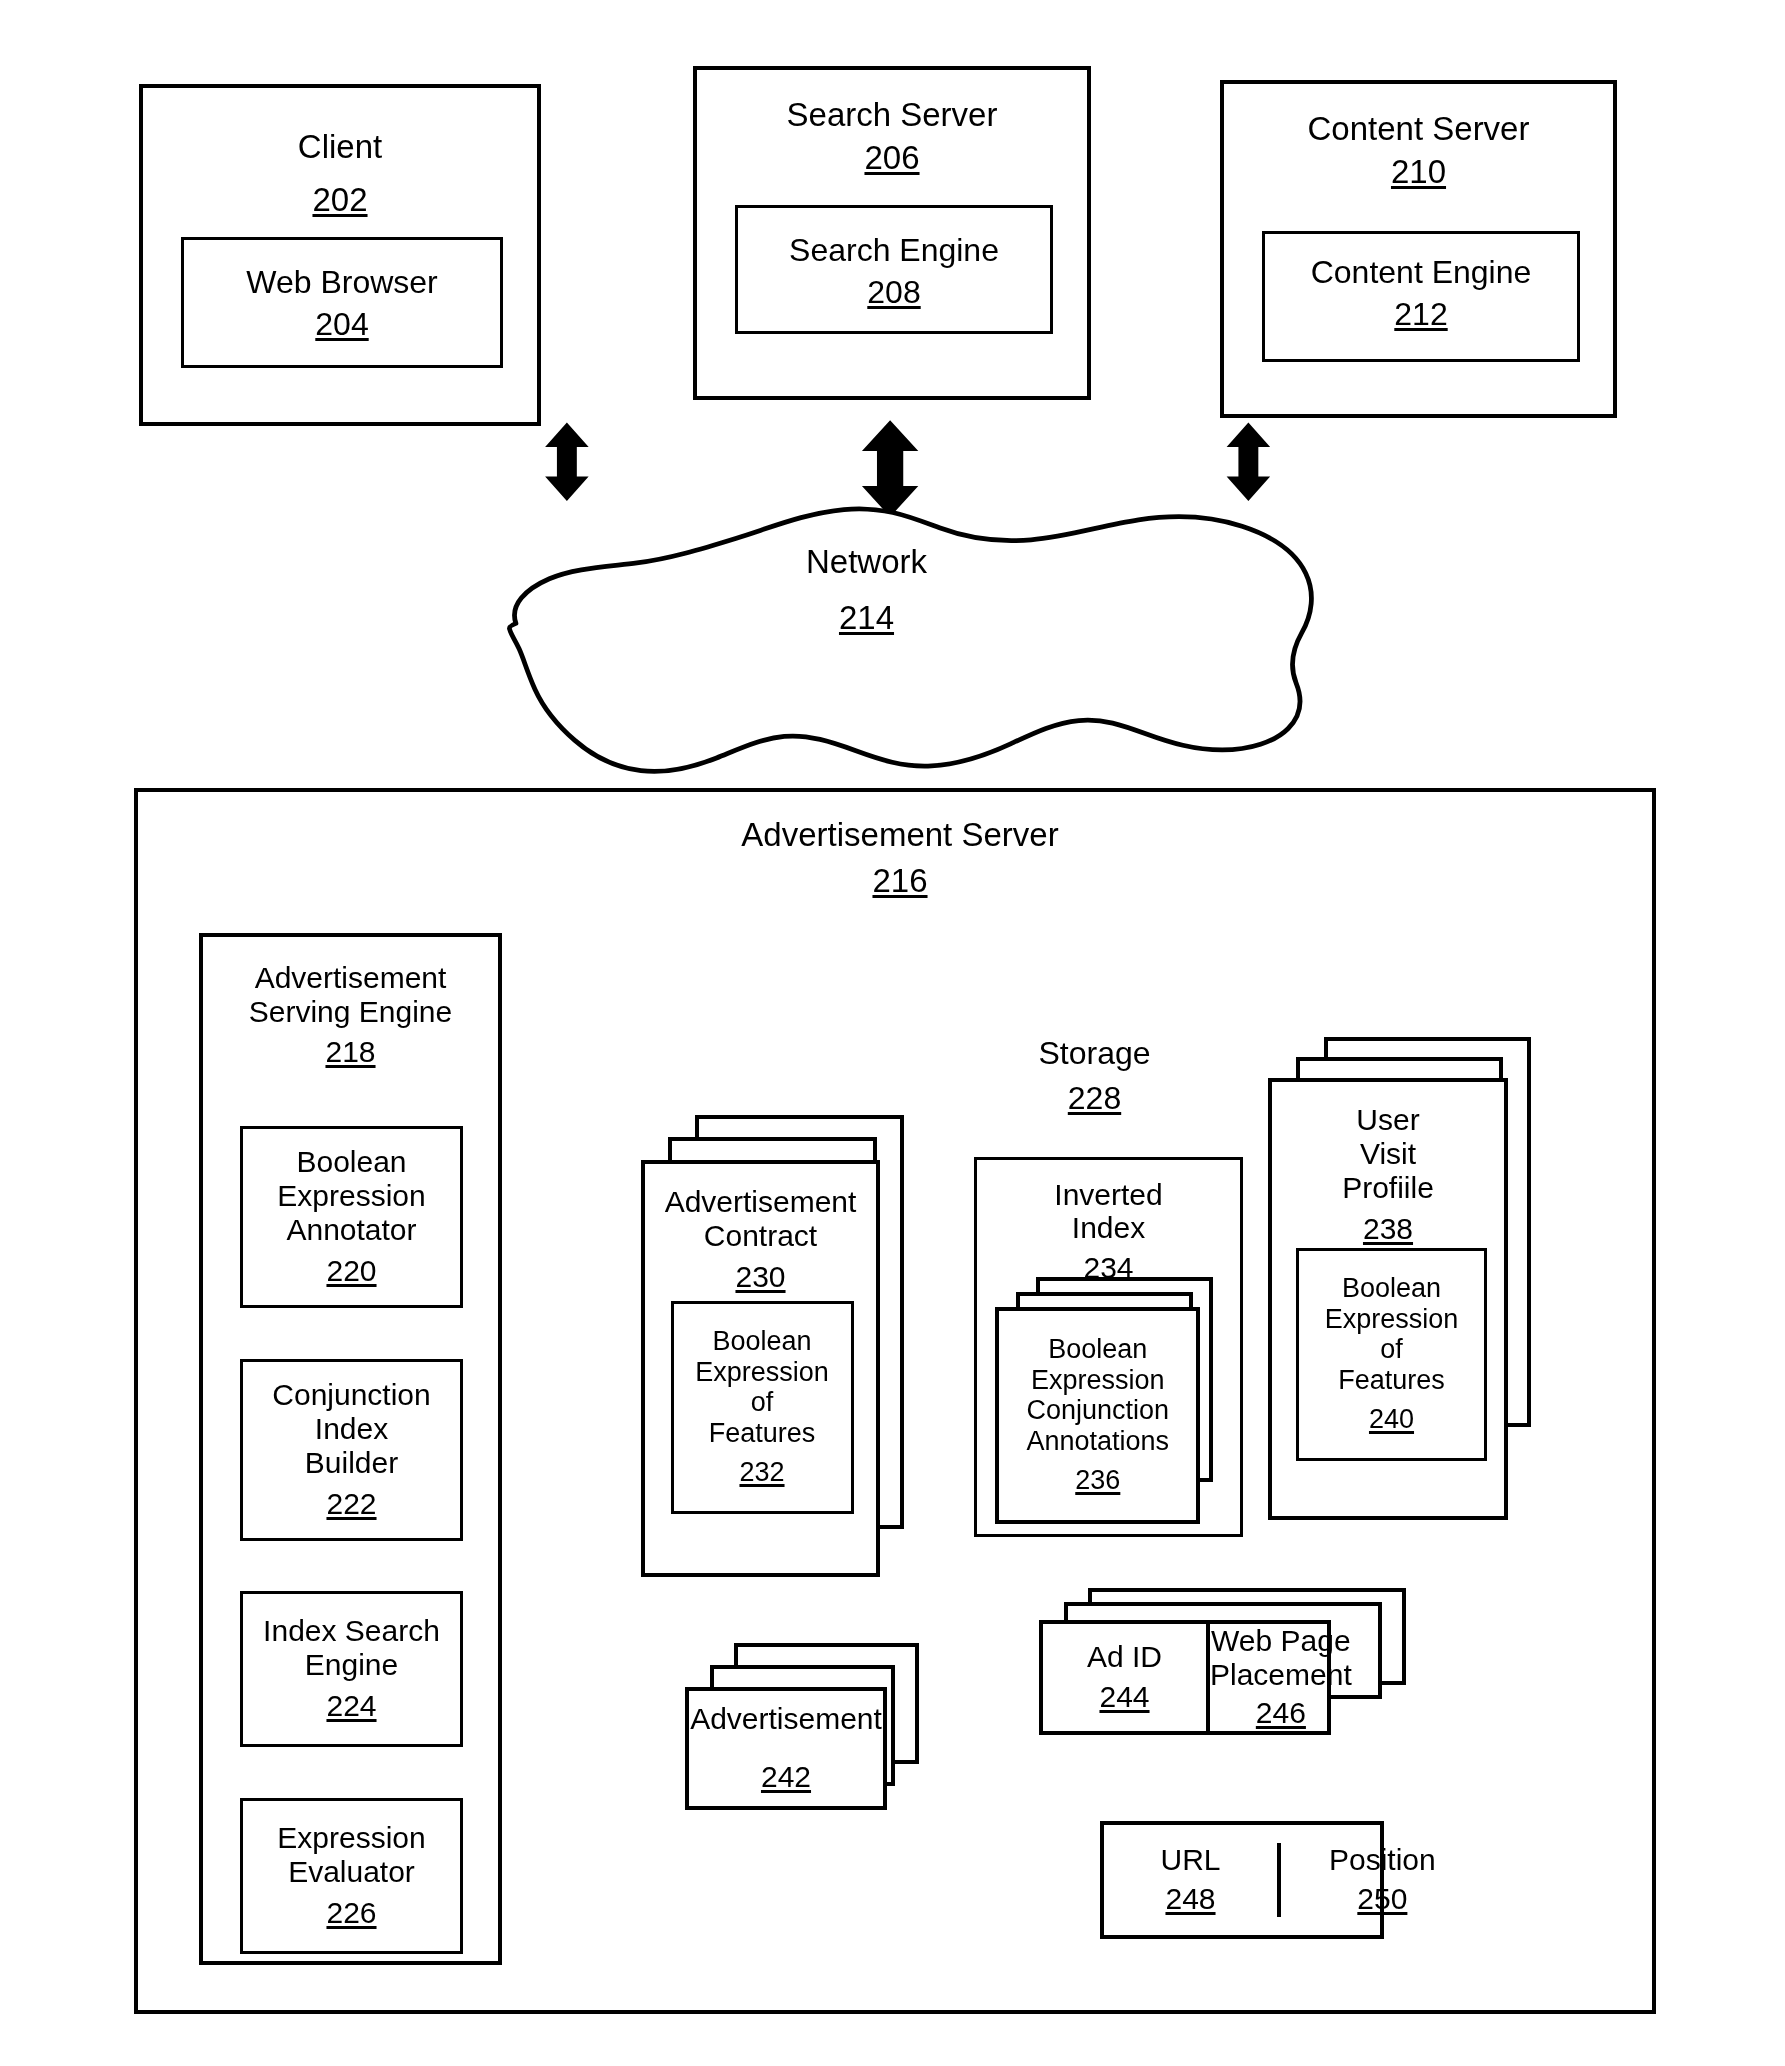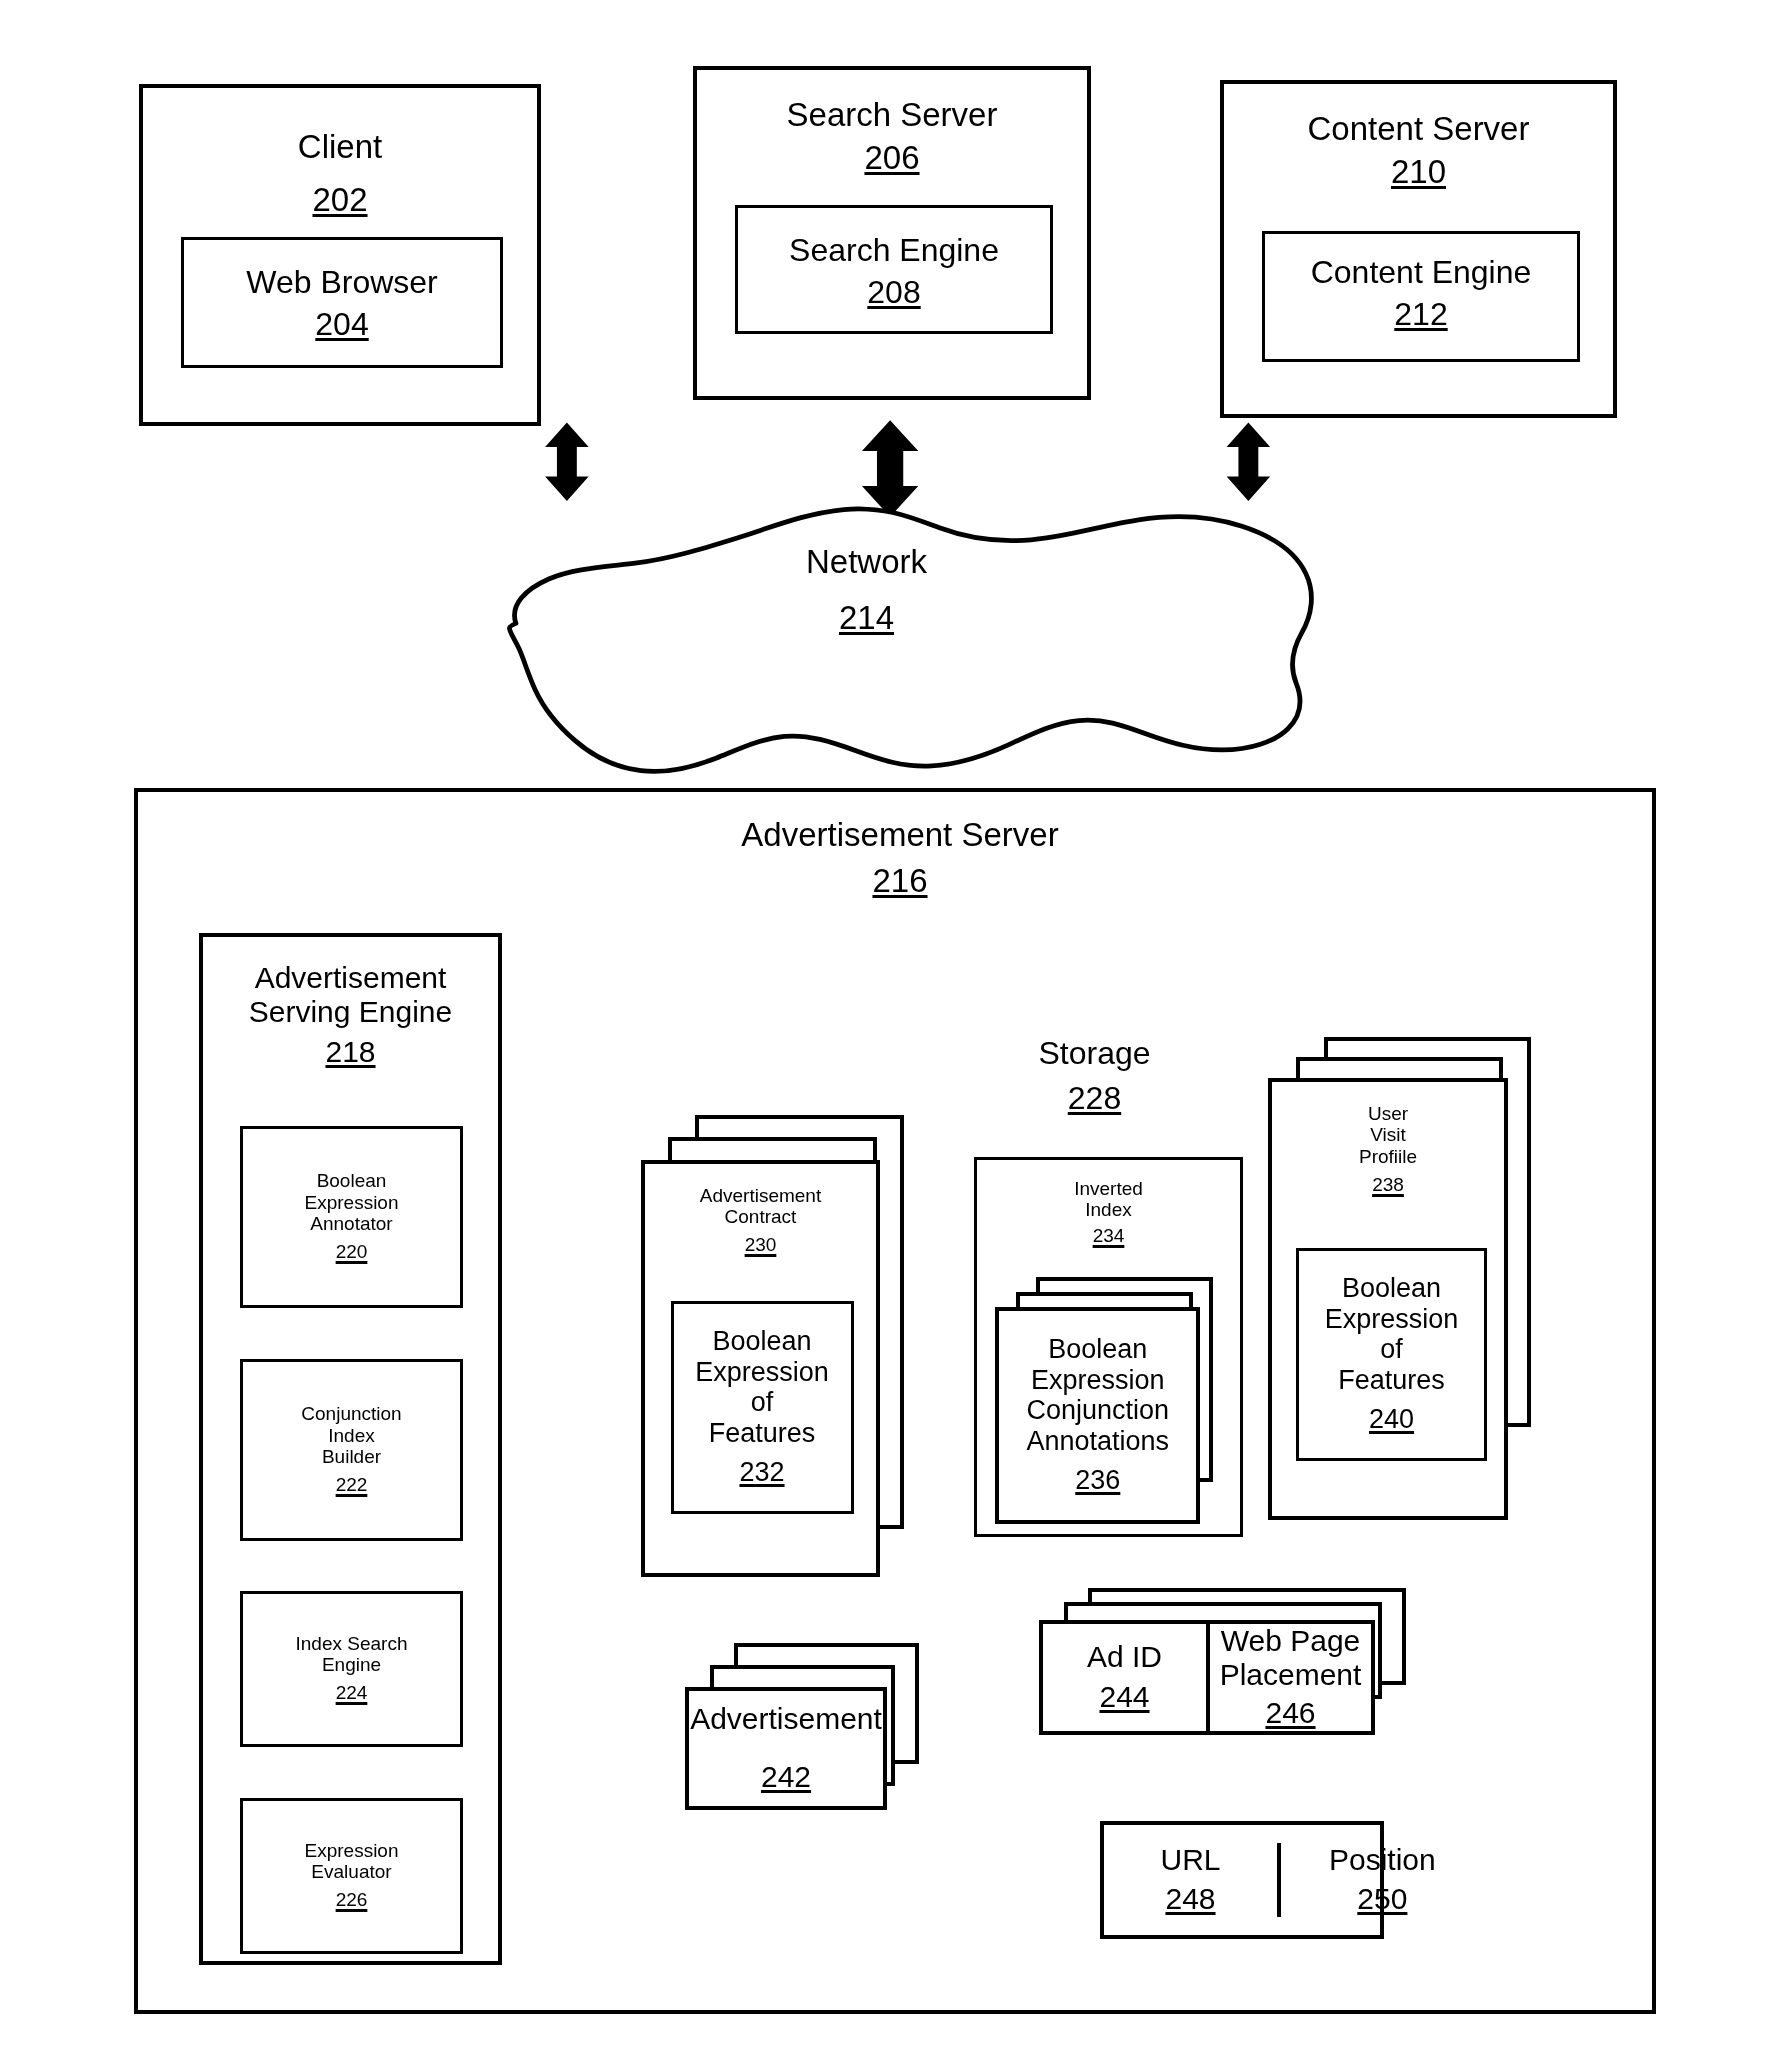--- a/index.html
+++ b/index.html
@@ -39,21 +39,21 @@
     text-decoration: underline;
     text-underline-offset: 3.2px;
     text-decoration-thickness: 3.2px;
     line-height: 1.2;
   }
 
   
   .fs-42 { font-size: 33px; }
   .fs-40 { font-size: 32px; }
   .fs-38 { font-size: 30px; }
-  .fs-36 { font-size: 19px; }
+  .fs-36 { font-size: 30px; }
   .fs-34 { font-size: 27px; }
 
   
   .stack {
     position: absolute;
   }
   .stack .shadow {
     position: absolute;
     box-sizing: border-box;
     border: 4px solid #000;
@@ -285,21 +285,21 @@
     <div class="shadow" style="left:25px; top:21.5px; width:185px; height:121px;"></div>
     <div class="front" style="left:0px; top:44px; width:202px; height:123px; justify-content:center;">
       <div class="lbl fs-38">Advertisement</div>
       <div class="num fs-38" style="margin-top:24px;">242</div>
     </div>
   </div>
 
   <div class="stack" style="left:1039px; top:1588px; width:382px; height:159px;">
     <div class="shadow" style="left:49px; top:0px;  width:318px; height:97px;"></div>
     <div class="shadow" style="left:25px; top:14.3px; width:318px; height:97px;"></div>
-    <div class="front" style="left:0px; top:32px; width:336px; height:115px; flex-direction:row; align-items:stretch;">
+    <div class="front" style="left:0px; top:32px; width:292px; height:115px; flex-direction:row; align-items:stretch;">
       <div style="flex:0 0 167px; box-sizing:border-box; border-right:4px solid #000; display:flex; flex-direction:column; align-items:center; justify-content:center; text-align:center;">
         <div class="lbl fs-38">Ad ID</div>
         <div class="num fs-38" style="margin-top:4.8px;text-align:right;">244</div>
       </div>
       <div style="flex:1 1 auto; box-sizing:border-box; display:flex; flex-direction:column; align-items:center; justify-content:center; text-align:center;">
         <div class="lbl fs-38">Web Page
 Placement</div>
         <div class="num fs-38" style="margin-top:3.2px;">246</div>
       </div>
     </div>

